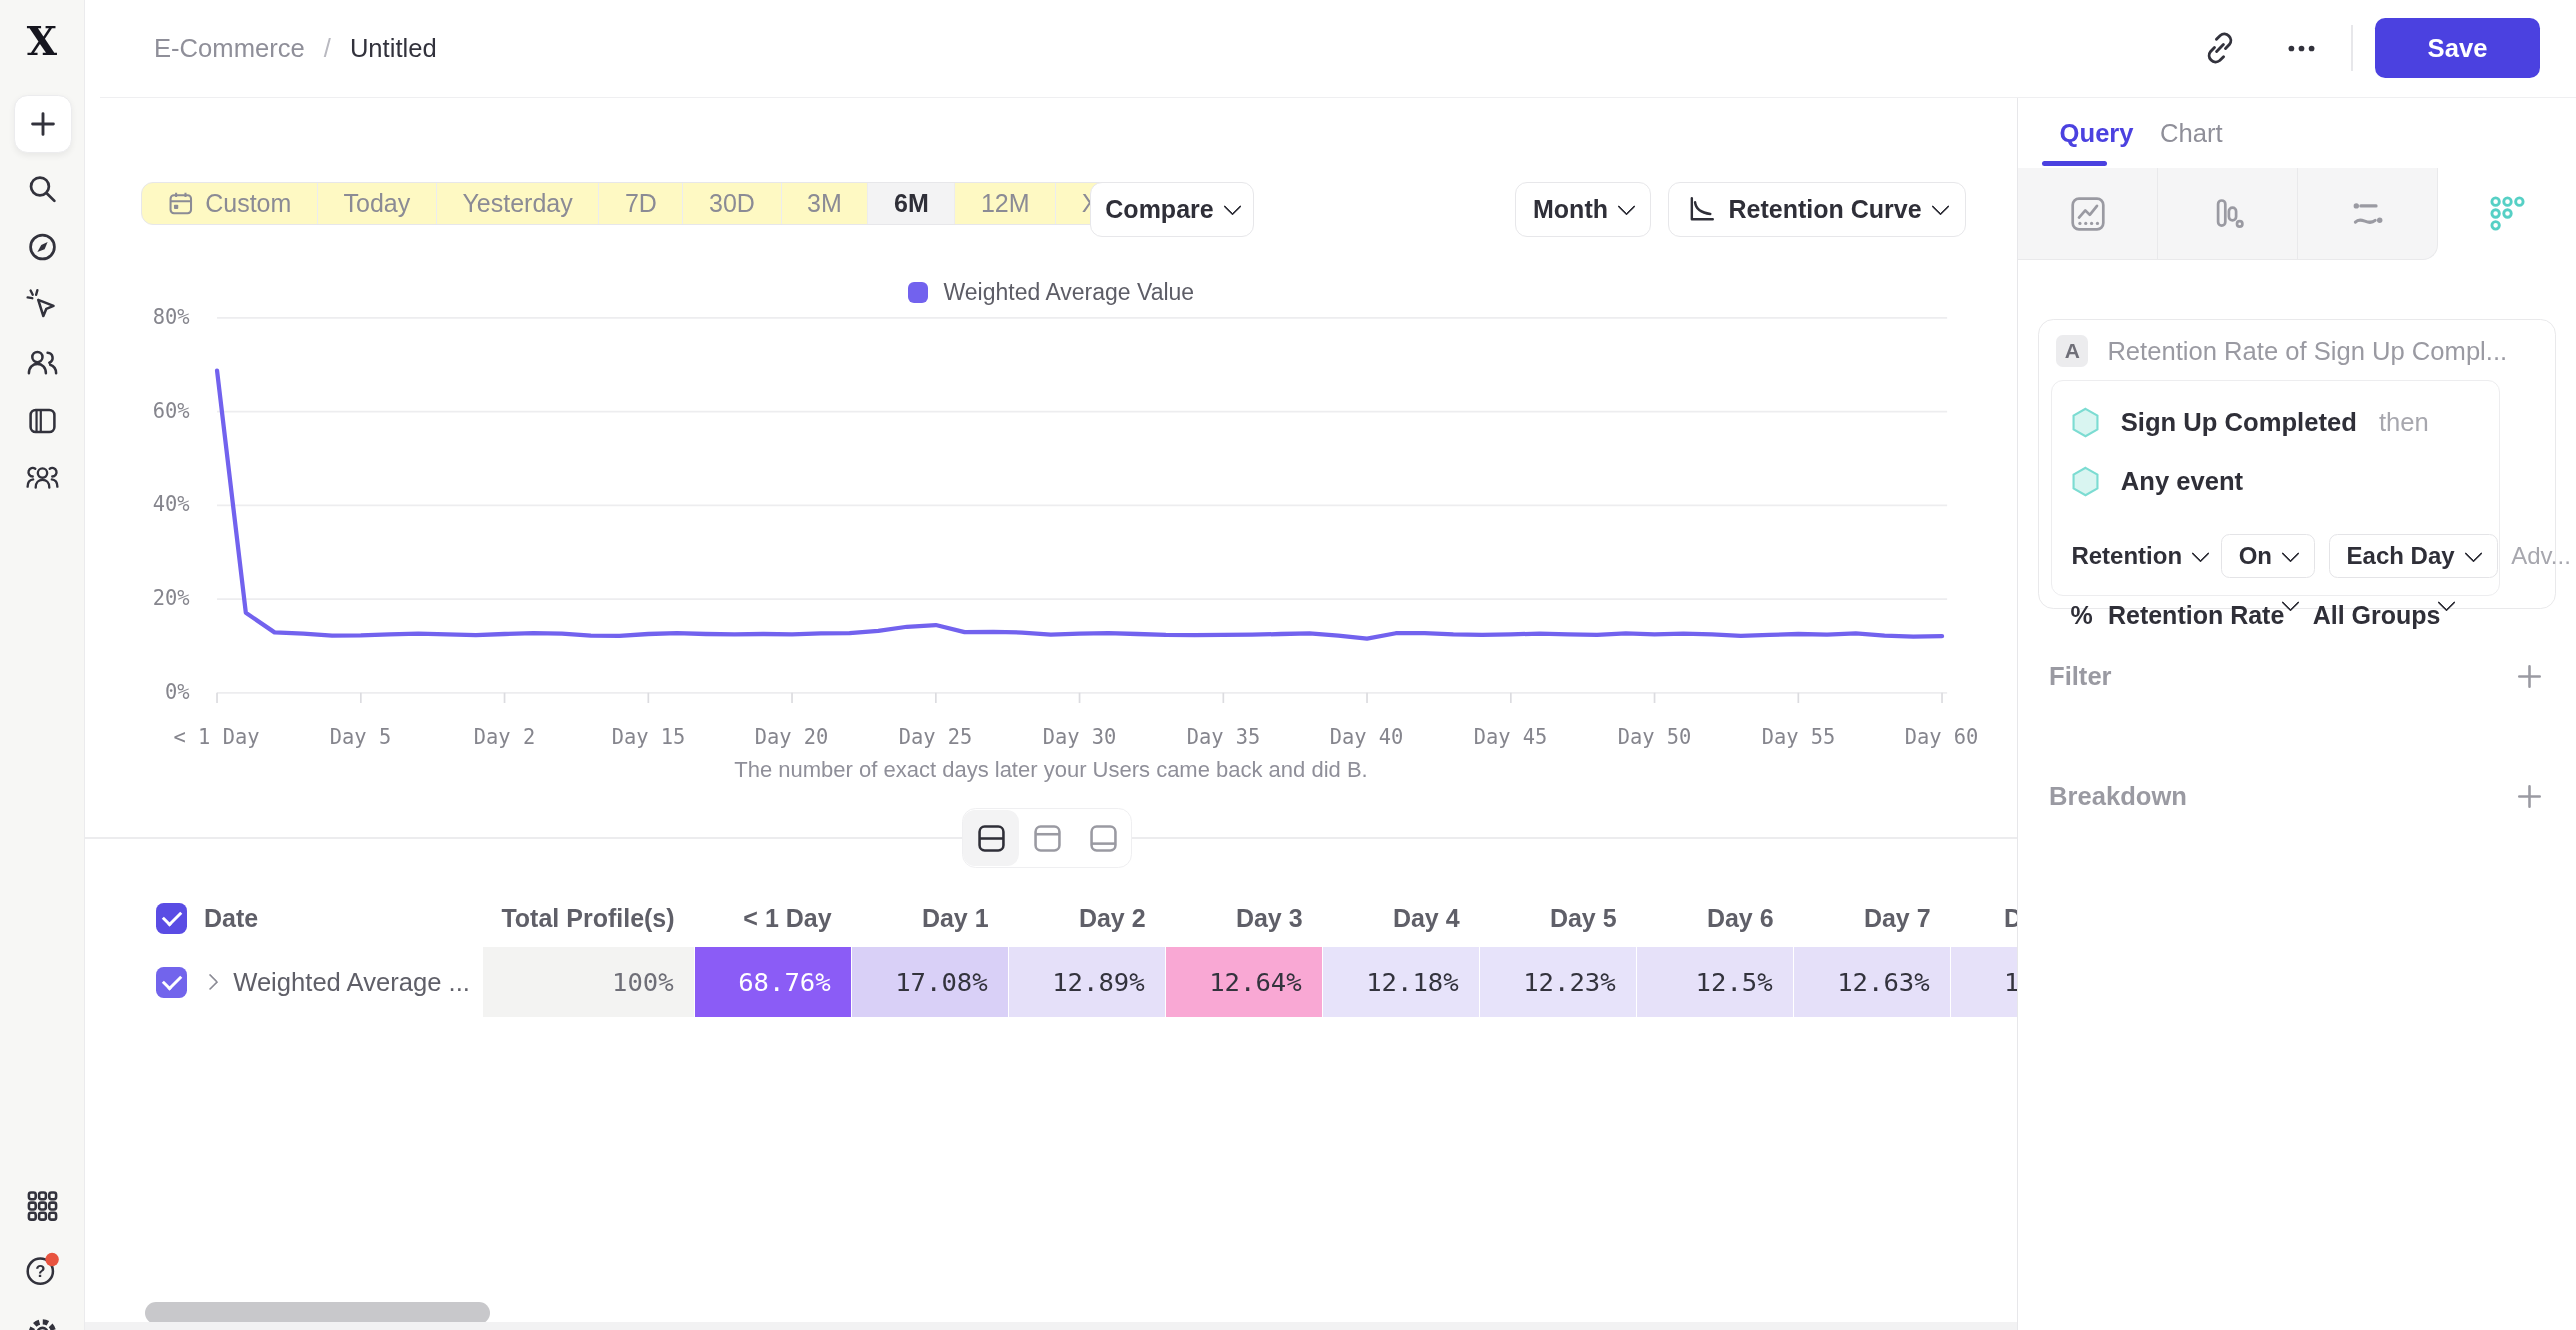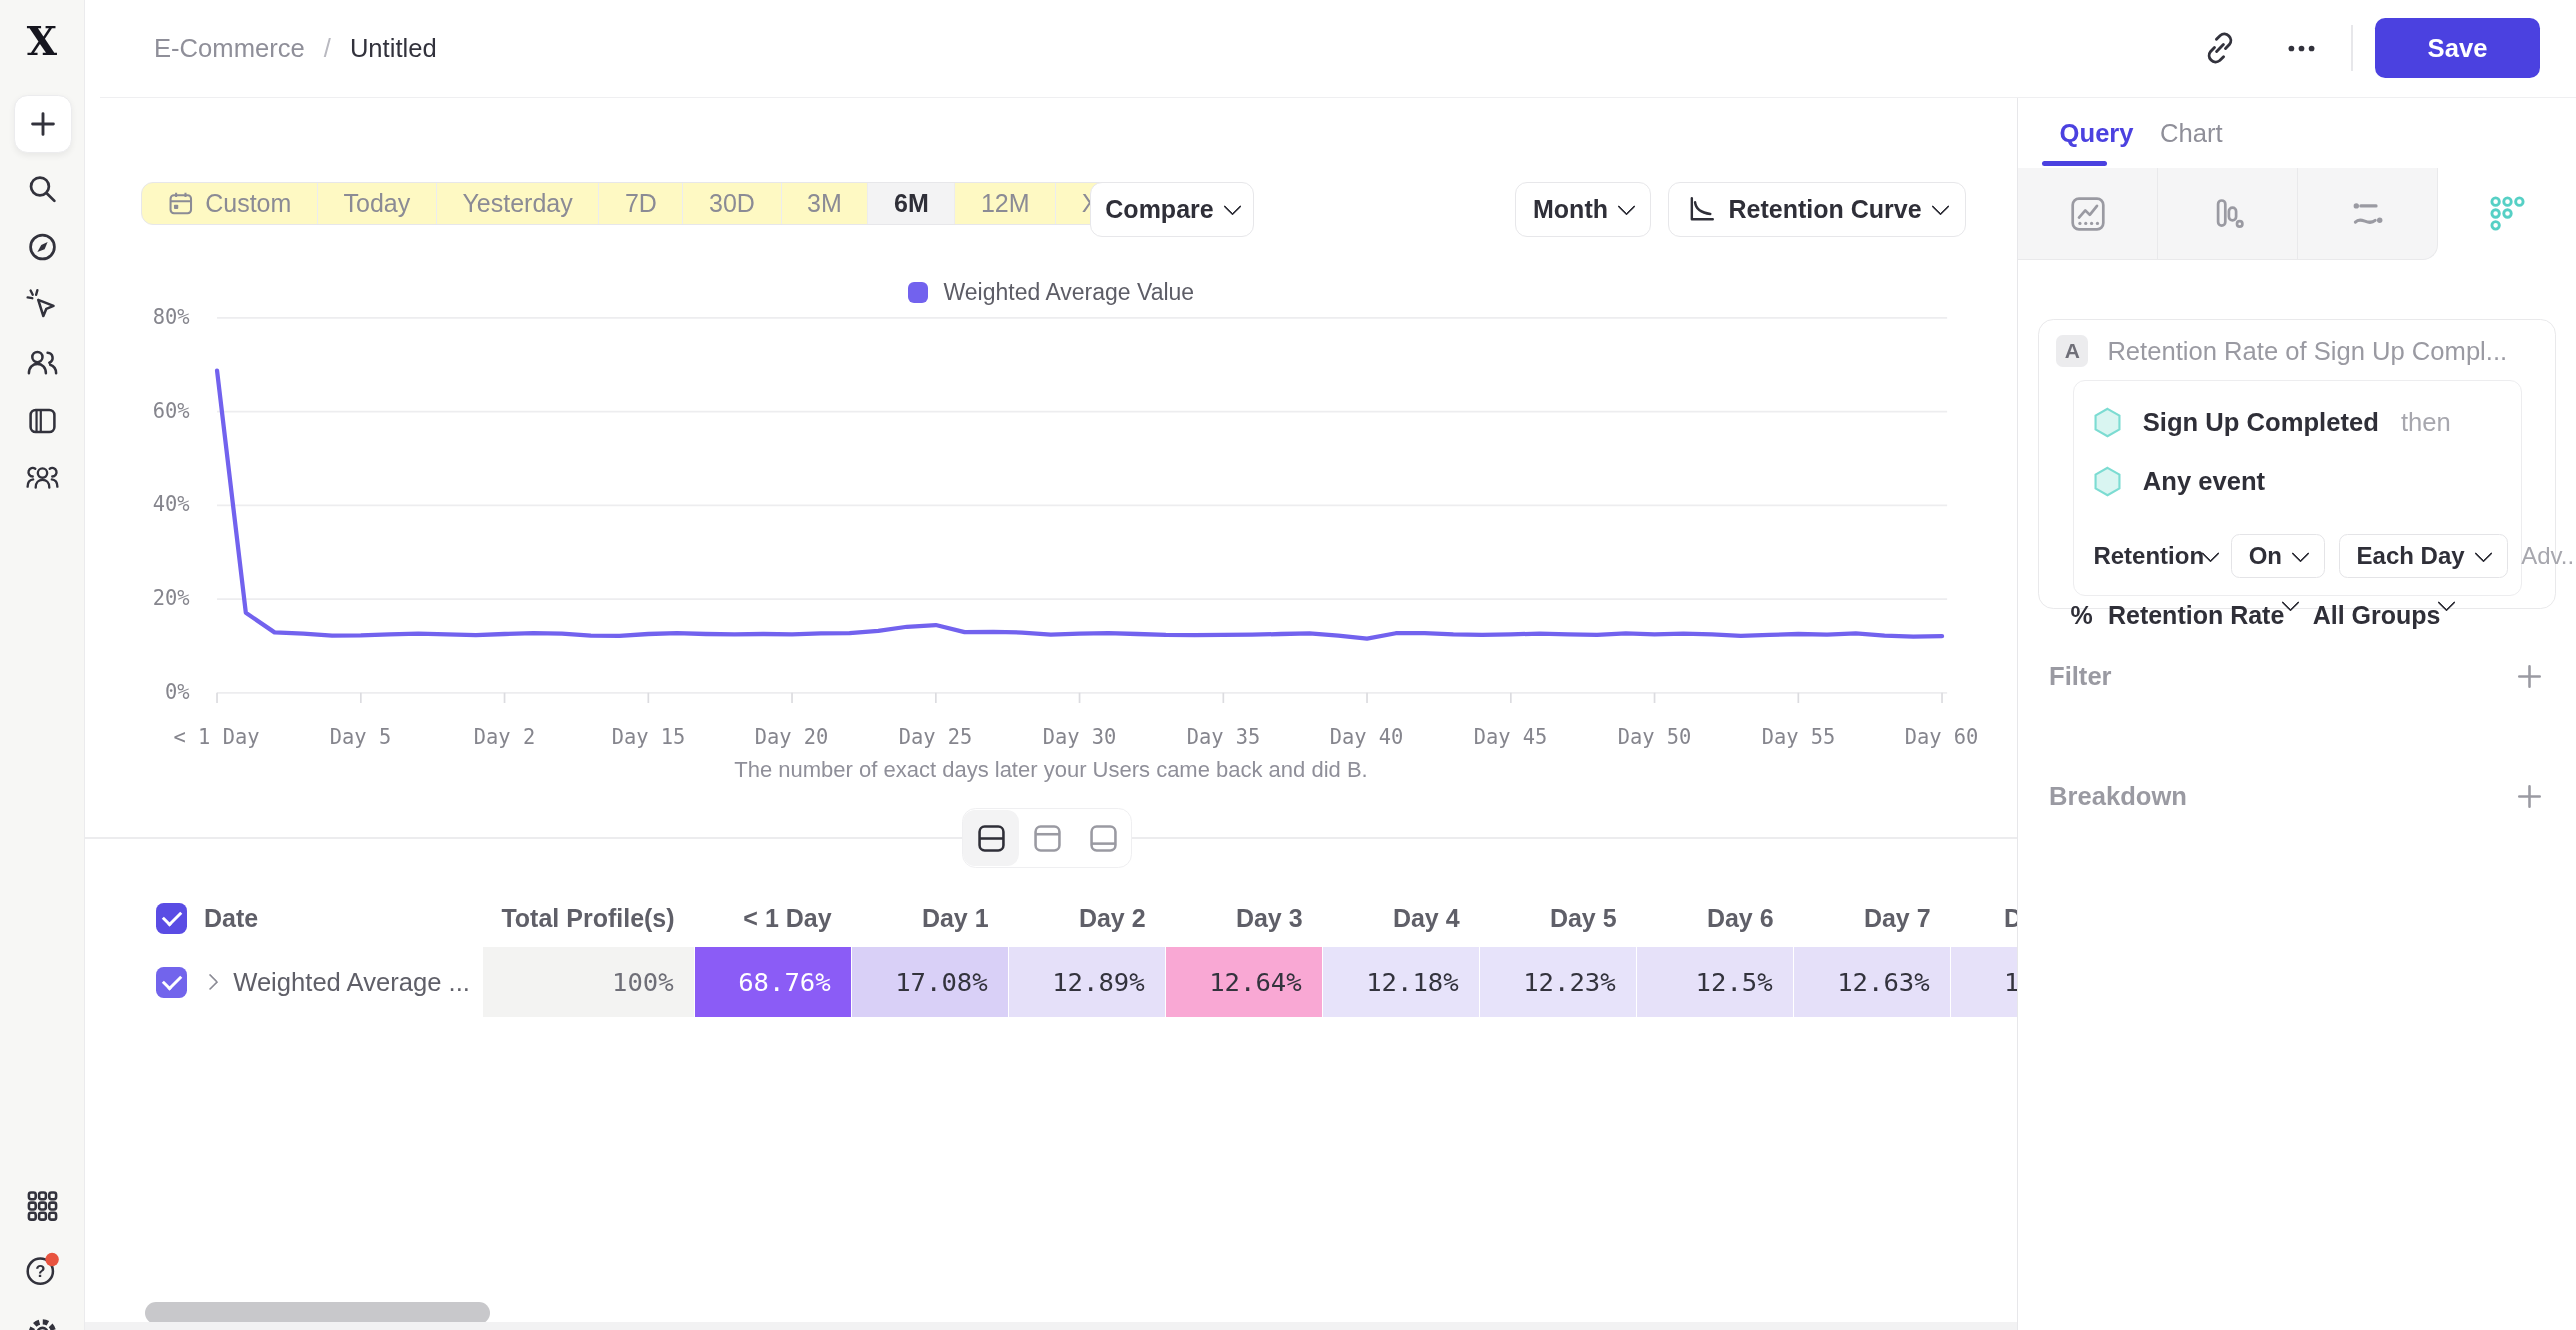--- a/index.html
+++ b/index.html
@@ -80,25 +80,25 @@
   .itab{flex:1 1 0;display:flex;align-items:center;justify-content:center;background:#f5f5f6;border-right:1.7px solid #e9e9eb;border-bottom:1.7px solid #e9e9eb;cursor:pointer;box-sizing:border-box;}
   .itab:last-child{border-right:none;}
   .itab.active{background:#fff;border-bottom:1.7px solid #fff;}
   .itab:nth-child(3){border-bottom-right-radius:15.3px;}
 
   #query-card{position:absolute;left:20.4px;top:221px;width:518px;height:290px;border:1.7px solid #e9e9eb;border-radius:15.3px;box-sizing:border-box;}
   #qc-head{position:absolute;left:17px;top:15.3px;display:flex;align-items:center;gap:19px;}
   #qc-badge{width:32px;height:32px;background:#ececee;border-radius:6.8px;display:flex;align-items:center;justify-content:center;
             font-size:21px;font-weight:bold;color:#6f6f78;}
   #qc-title{font-size:25.6px;color:#9a9aa2;white-space:nowrap;}
-  #inner-card{position:absolute;left:12px;top:60px;width:449px;height:216px;border:1.7px solid #ededef;border-radius:12px;box-sizing:border-box;margin-left:22px;}
+  #inner-card{position:absolute;left:12px;top:60px;width:449px;height:216px;border:1.7px solid #ededef;border-radius:12px;box-sizing:border-box;}
   .event-row{position:absolute;left:19px;display:flex;align-items:center;gap:20.4px;font-size:25.6px;font-weight:bold;color:#2f2f38;cursor:pointer;}
   .event-suffix{color:#a7a7ae;font-weight:normal;margin-left:1.7px;}
   #ctrl-row{position:absolute;left:19px;top:153px;width:453px;display:flex;align-items:center;gap:13.6px;}
-  .ctrl-plain{display:flex;align-items:center;font-size:24px;font-weight:bold;color:#2f2f38;cursor:pointer;white-space:nowrap;}
+  .ctrl-plain{display:flex;align-items:center;gap:12px;font-size:24px;font-weight:bold;color:#2f2f38;cursor:pointer;white-space:nowrap;}
   .ctrl-chip{display:flex;align-items:center;gap:12px;font-size:24px;font-weight:bold;color:#2f2f38;border:1.7px solid #e4e4e7;border-radius:8.5px;
              height:44px;padding:0 17px;cursor:pointer;white-space:nowrap;box-sizing:border-box;}
   .ctrl-muted{display:flex;align-items:center;gap:10.2px;font-size:24px;color:#a7a7ae;cursor:pointer;white-space:nowrap;margin-left:auto;}
   #measure-row{position:absolute;left:31px;top:281px;display:flex;align-items:center;gap:15.3px;font-size:25px;font-weight:bold;color:#2f2f38;}
   .measure-item{display:flex;gap:0;cursor:pointer;}
 
   .section-row{position:absolute;left:31px;width:497px;display:flex;align-items:center;justify-content:space-between;font-size:25.6px;color:#9a9aa2;font-weight:bold;}
   .plus-ic{width:34px;height:34px;display:flex;align-items:center;justify-content:center;cursor:pointer;color:#9a9aa2;}
 </style>
 </head>

